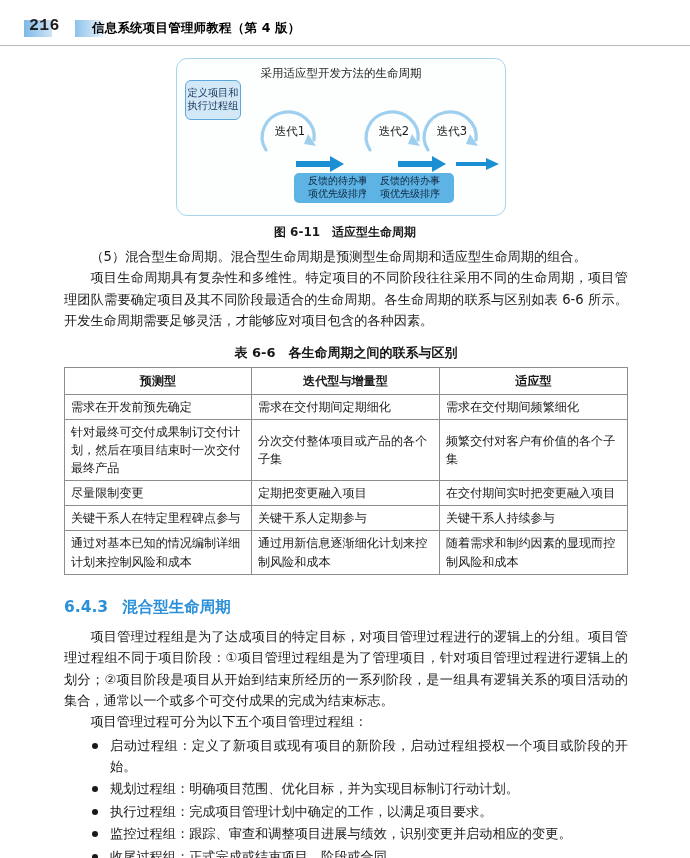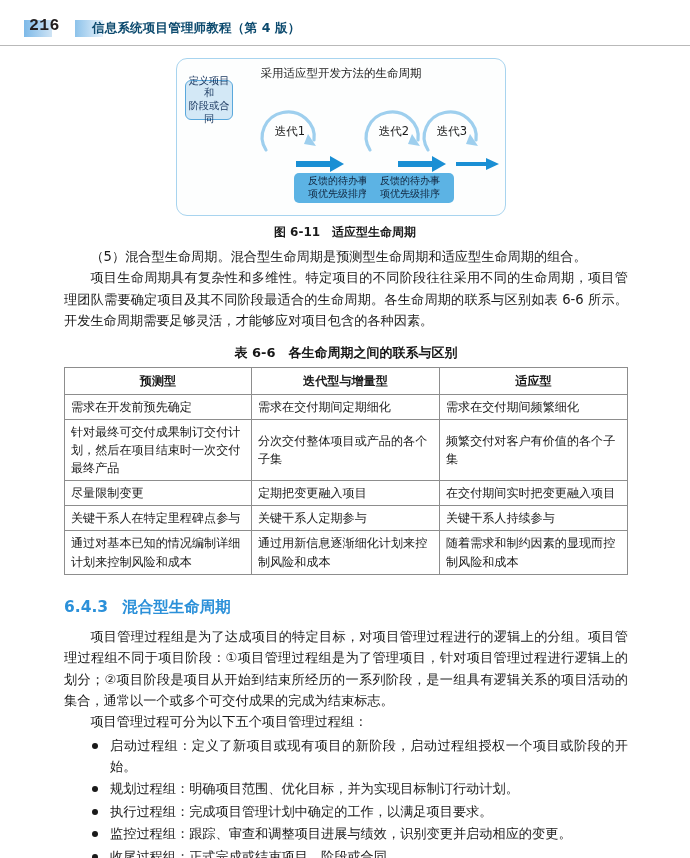--- a/index.html
+++ b/index.html
@@ -45,21 +45,21 @@
     font-weight: 700;
     color: #231f20;
     letter-spacing: 0.3px;
     font-family: Liberation Mono, monospace;
   }
   .book-title {
     position: absolute;
     left: 92px;
     top: 20px;
     font-size: 12.5px;
-    color: #0c4a6e;
+    color: #000000;
     font-family: "DejaVu Sans", "Liberation Sans", sans-serif;
     font-weight: 600;
     letter-spacing: 0.2px;
   }
   .hdr-rule {
     position: absolute;
     left: 0; top: 45px;
     width: 690px;
     height: 1px;
     background: #b9b9b9;
@@ -87,21 +87,21 @@
     top: 8px;
     text-align: center;
     font-size: 11.5px;
     color: #1b1b1b;
     font-family: "DejaVu Sans", "Liberation Sans", sans-serif;
   }
   .vision-box {
     position: absolute;
     left: 9px;
     top: 22px;
-    width: 48px;
+    width: 56px;
     height: 40px;
     background: #d3e8f6;
     border: 1.3px solid #5aa8dc;
     border-radius: 6px;
     box-sizing: border-box;
     display: flex;
     flex-direction: column;
     align-items: center;
     justify-content: center;
     font-size: 10.2px;
@@ -259,21 +259,21 @@
   <div class="hdr-rule"></div>
 </div>
 
 <div class="figure-wrap">
   <div class="figure-box"></div>
 
   <div class="fig-title">采用适应型开发方法的生命周期</div>
 
   <div class="vision-box">
     <span>定义项目和</span>
-    <span>阶段或合同</span>
+    <span>执行过程组</span>
   </div>
 
   <div class="iter-group" style="left:76px;">
     <svg class="iter-svg" width="76" height="62" viewBox="0 0 76 62">
       <path d="M14 52 A26 25 0 1 1 62 42" fill="none" stroke="#9ecfee" stroke-width="3.2" stroke-linecap="round"></path>
       <path d="M56 36 L64 48 L52 46 Z" fill="#9ecfee"></path>
     </svg>
     <div class="iter-label">迭代1</div>
   </div>
 

